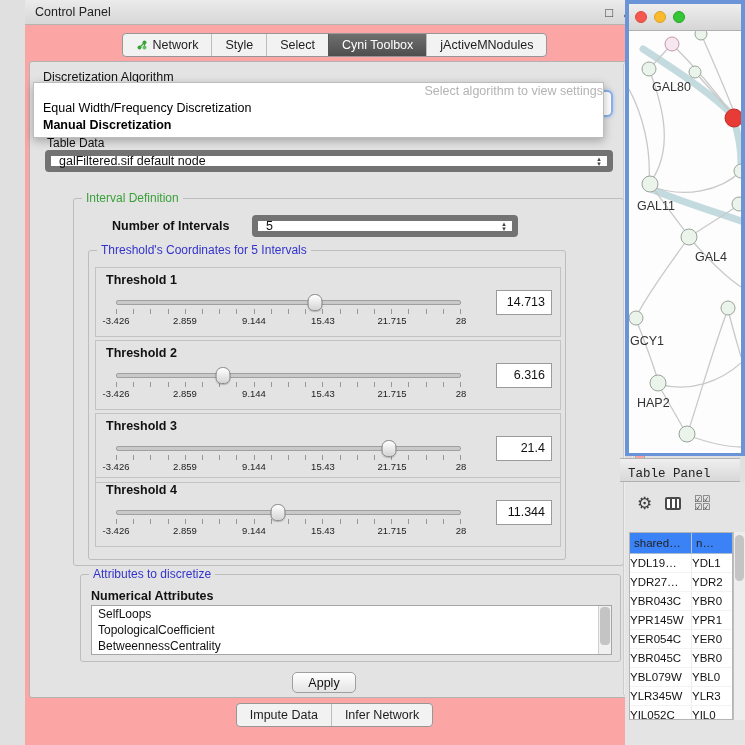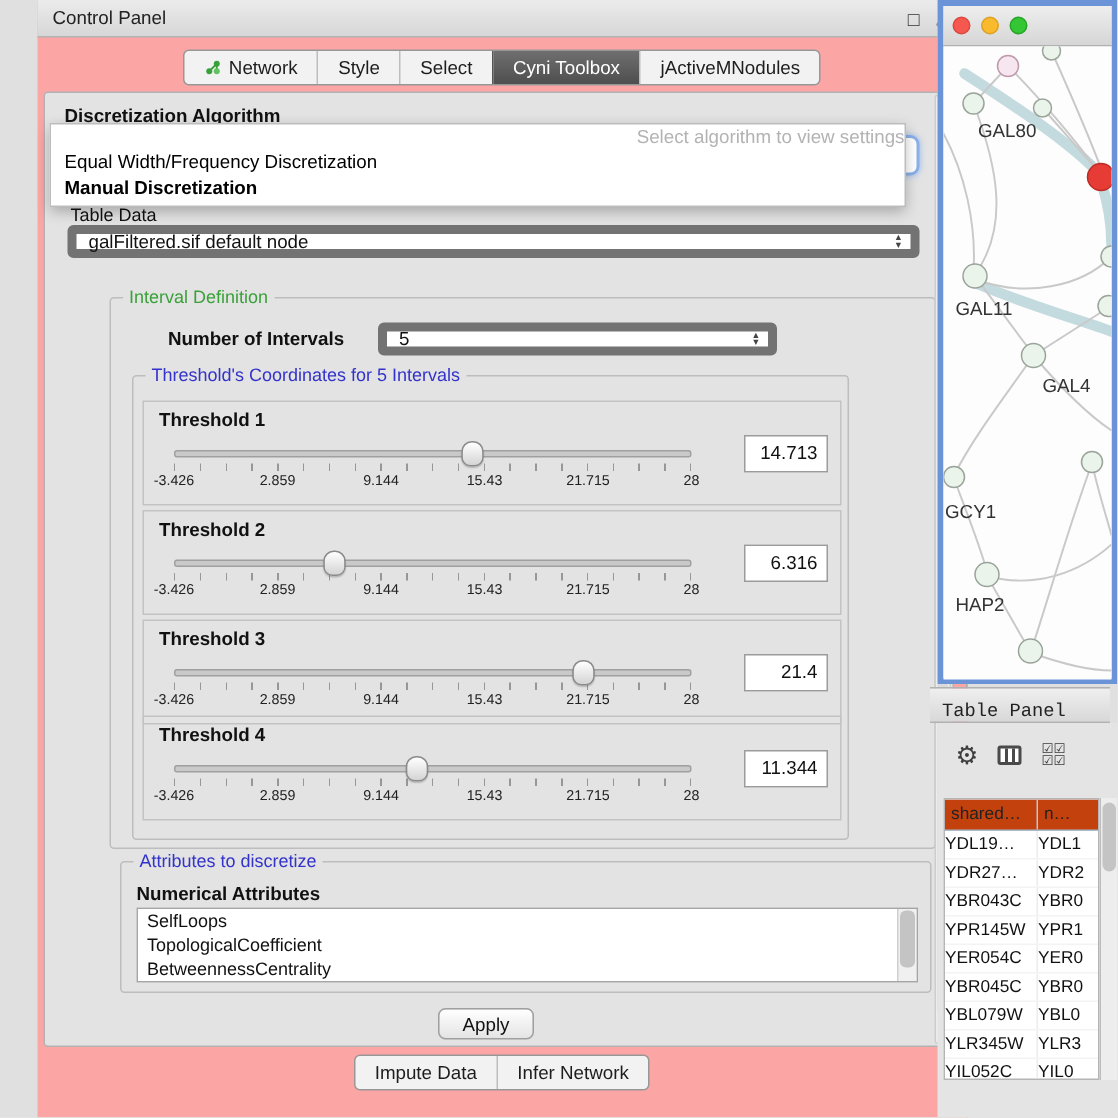--- a/index.html
+++ b/index.html
@@ -19,21 +19,21 @@
   .tabs-row.bottom{top:703px;}
   .seg{display:flex;border:1px solid #979797;border-radius:4px;overflow:hidden;background:#f2f2f2;height:22px;font-size:12.5px;}
   .seg .tab{display:flex;align-items:center;gap:5px;padding:0 13px;color:#1d1d1d;border-left:1px solid #bdbdbd;white-space:nowrap;}
   .seg .tab:first-child{border-left:none;}
   .seg .tab.selected{background:linear-gradient(#6f6f6f,#4e4e4e);color:#fff;border-color:#555;}
 
   .cp-inner{position:absolute;left:4px;top:61px;width:607px;height:637px;background:#e3e3e3;border:1px solid #b3b3b3;border-radius:3px;box-sizing:border-box;}
   .cp-scroll{position:absolute;left:598px;top:63px;width:11px;height:633px;background:#ececec;border:1px solid #cdcdcd;border-radius:2px;box-sizing:border-box;}
   .cp-scroll .thumb{margin:1px;height:97%;background:#dadada;border-radius:4px;}
 
-  .algo-label{position:absolute;left:13px;top:8px;font-size:12.5px;font-weight:bold;color:#111;}
+  .algo-label{position:absolute;left:13px;top:8px;font-size:12.5px;font-weight:normal;color:#111;}
   .algo-combo{position:absolute;left:15px;top:28px;width:568px;height:27px;background:#fff;border:2px solid #8cb0e8;
     border-radius:6px;box-shadow:0 0 4px #9dbdeb;box-sizing:border-box;}
   .popup{position:absolute;left:3px;top:20px;width:569px;height:54px;background:#fff;border:1px solid #bdbdbd;
     box-shadow:0 3px 9px rgba(0,0,0,.28);z-index:6;}
   .popup .hd{height:17px;line-height:17px;text-align:right;color:#b3b3b3;font-size:12.5px;}
   .popup .it{height:17px;line-height:17px;padding-left:9px;font-size:12.5px;color:#000;}
   .popup .it.bold{font-weight:bold;}
 
   .td-label{position:absolute;left:17px;top:74px;font-size:12px;color:#111;}
   .combo{position:absolute;background:#fff;border:6px solid #737373;border-radius:4px;box-sizing:border-box;
@@ -97,21 +97,21 @@
   .tp-title{position:absolute;left:620px;top:458px;width:120px;height:24px;background:linear-gradient(#efefef,#d8d8d8);
     border-top:1px solid #b1b1b1;border-bottom:1px solid #b1b1b1;box-sizing:border-box;display:flex;align-items:flex-end;
     padding-left:8px;font-size:12.5px;color:#222;font-family:Liberation Mono, monospace;}
   .tp{position:absolute;left:625px;top:482px;width:120px;height:263px;background:#e4e4e4;}
   .tp-toolbar{position:absolute;left:12px;top:8px;display:flex;align-items:center;gap:13px;height:26px;}
   .gear{font-size:17px;color:#3e3e3e;line-height:1;}
   .colicon{width:16px;height:13px;border:2px solid #4a4a4a;border-radius:2px;box-sizing:border-box;
     background:linear-gradient(90deg,#fff 0 3px,#4a4a4a 3px 5px,#fff 5px 8px,#4a4a4a 8px 10px,#fff 10px);}
   .checksq{font-size:9px;line-height:8px;color:#3a3a3a;letter-spacing:0;}
   .tp-table{position:absolute;left:4px;top:50px;right:12px;bottom:25px;background:#fff;border:1px solid #b5b5b5;box-sizing:border-box;overflow:hidden;}
-  .tp-header{display:flex;height:20px;background:#c2410c;border-bottom:1px solid #a9bccd;}
+  .tp-header{display:flex;height:20px;background:#3b82f6;border-bottom:1px solid #a9bccd;}
   .tp-header .hc{font-size:11.5px;color:#222;line-height:20px;padding-left:4px;box-sizing:border-box;overflow:hidden;white-space:nowrap;}
   .hc.c1{width:62px;border-right:1px solid #b9c6d4;}
   .hc.c2{flex:1;}
   .trow{display:flex;height:18px;border-bottom:1px solid #f3f3f3;}
   .trow .tc{font-size:11.5px;color:#111;line-height:18px;padding-left:0;box-sizing:border-box;overflow:hidden;white-space:nowrap;}
   .tc.c1{width:62px;border-right:1px solid #ececec;}
   .tc.c2{flex:1;}
   .tp-scroll{position:absolute;right:0;top:50px;bottom:25px;width:12px;background:#ededed;border-left:1px solid #bdbdbd;box-sizing:border-box;}
   .tp-scroll .thumb{margin:1px;margin-top:3px;height:46px;background:#c4c4c4;border-radius:5px;}
 </style>

